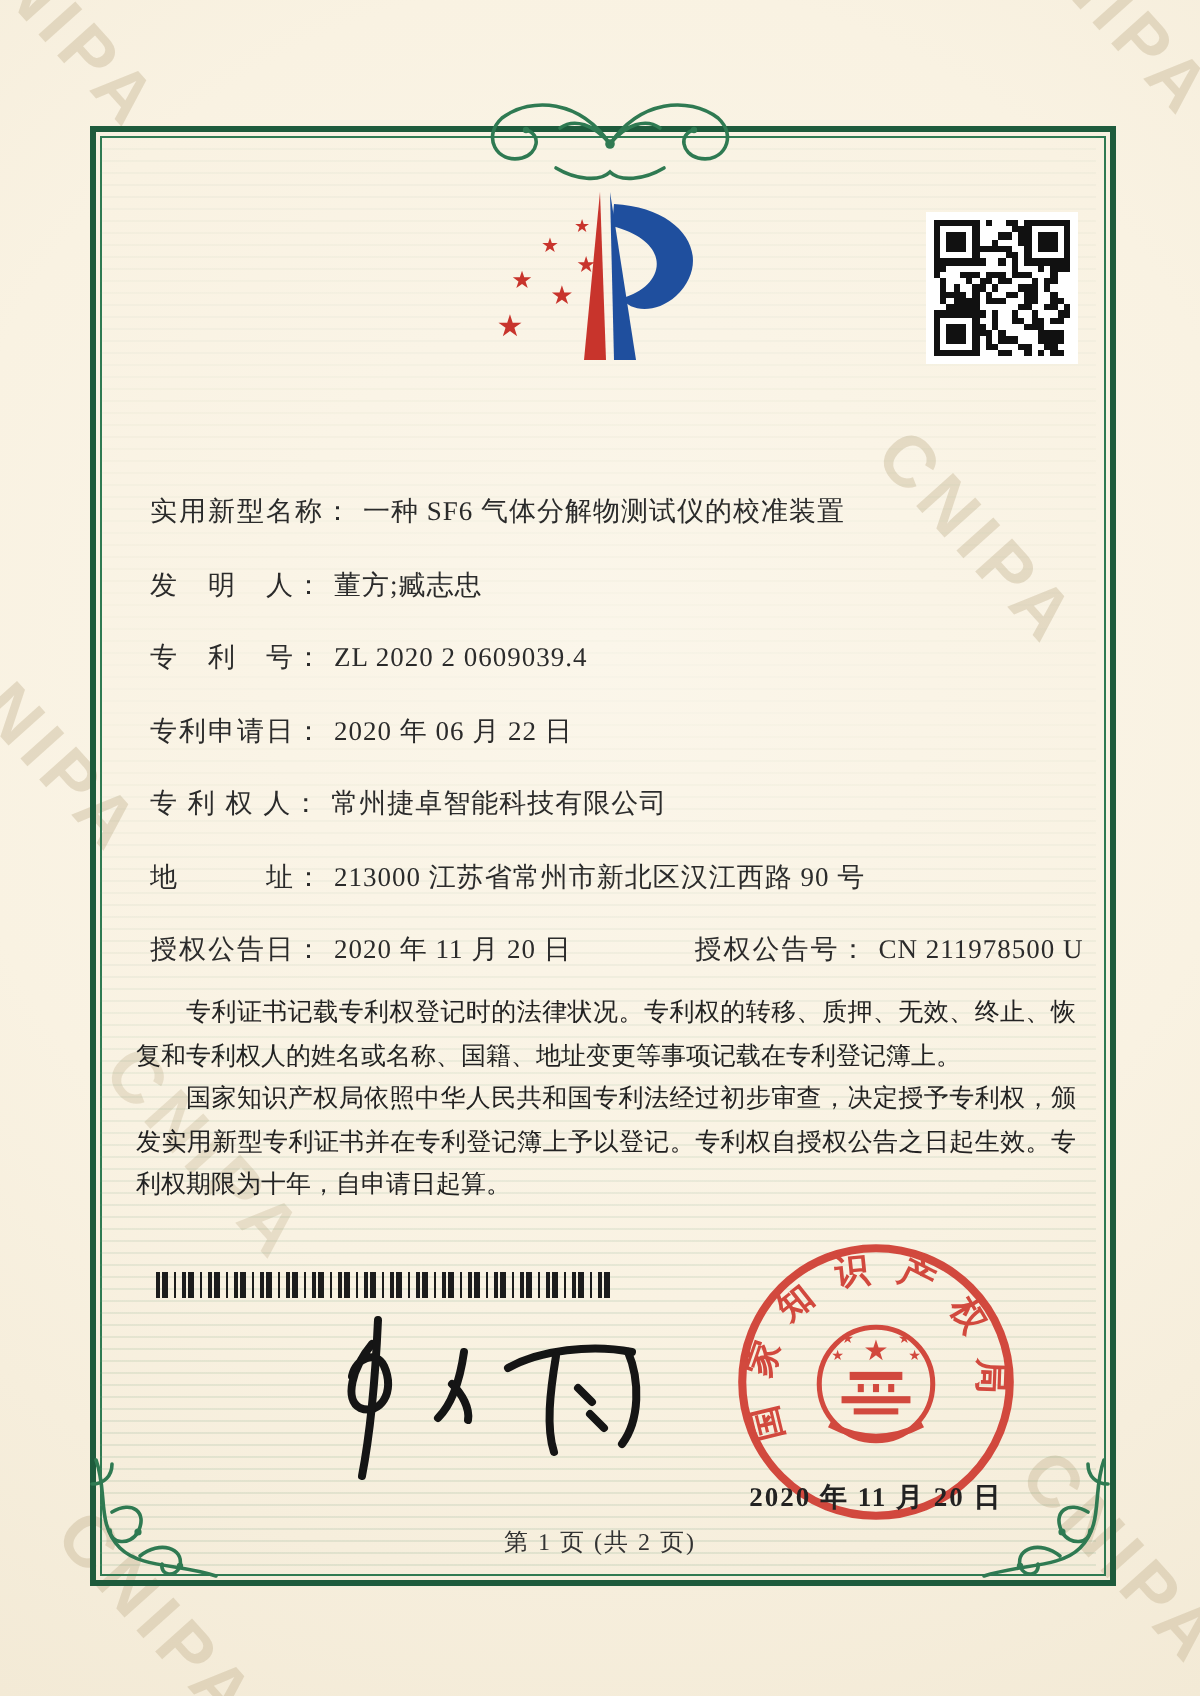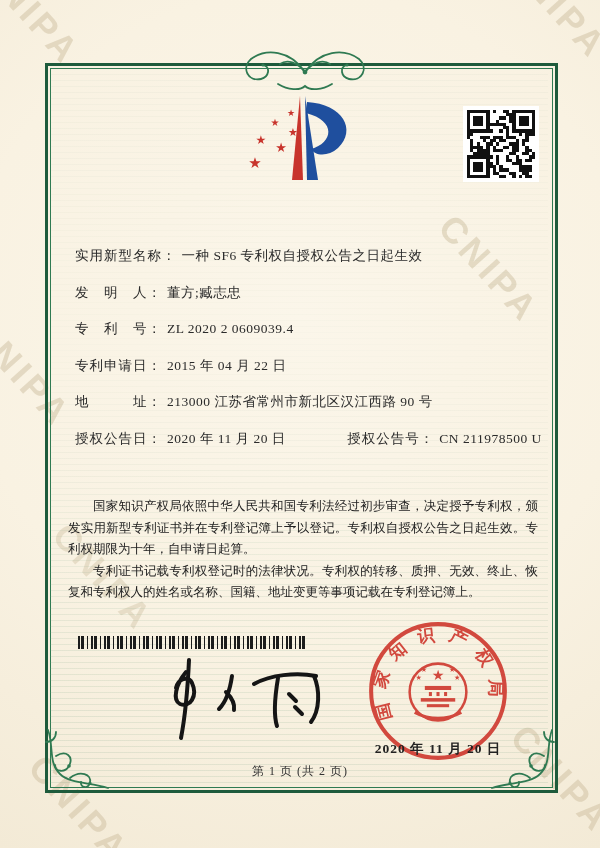--- a/index.html
+++ b/index.html
@@ -562,43 +562,46 @@
         <div style="background: rgb(255, 255, 255);"></div>
         <div style="background: rgb(17, 17, 17);"></div>
         <div style="background: rgb(17, 17, 17);"></div>
         <div style="background: rgb(255, 255, 255);"></div>
       </div>
     </div>
 
 
   <div class="fields">
     <div class="field">
-      <span class="flabel">实用新型名称：</span><span class="fvalue">一种 SF6 专利权自授权公告之日起生效</span>
+      <span class="flabel">实用新型名称：</span><span class="fvalue">一种 SF6 气体分解物测试仪的校准装置</span>
     </div>
     <div class="field">
       <span class="flabel">发　明　人：</span><span class="fvalue">董方;臧志忠</span>
     </div>
     <div class="field">
       <span class="flabel">专　利　号：</span><span class="fvalue">ZL 2020 2 0609039.4</span>
     </div>
     <div class="field">
-      <span class="flabel">专利申请日：</span><span class="fvalue">2015 年 04 月 22 日</span>
+      <span class="flabel">专利申请日：</span><span class="fvalue">2020 年 06 月 22 日</span>
+    </div>
+    <div class="field">
+      <span class="flabel">专 利 权 人：</span><span class="fvalue">常州捷卓智能科技有限公司</span>
     </div>
     <div class="field">
       <span class="flabel">地　　　址：</span><span class="fvalue">213000 江苏省常州市新北区汉江西路 90 号</span>
     </div>
     <div class="field grantrow">
       <span class="flabel">授权公告日：</span><span class="fvalue">2020 年 11 月 20 日</span>
       <span class="flabel second">授权公告号：</span><span class="fvalue">CN 211978500 U</span>
     </div>
   </div>
 
   <div class="paras">
+    <p>专利证书记载专利权登记时的法律状况。专利权的转移、质押、无效、终止、恢复和专利权人的姓名或名称、国籍、地址变更等事项记载在专利登记簿上。</p>
     <p>国家知识产权局依照中华人民共和国专利法经过初步审查，决定授予专利权，颁发实用新型专利证书并在专利登记簿上予以登记。专利权自授权公告之日起生效。专利权期限为十年，自申请日起算。</p>
-    <p>专利证书记载专利权登记时的法律状况。专利权的转移、质押、无效、终止、恢复和专利权人的姓名或名称、国籍、地址变更等事项记载在专利登记簿上。</p>
   </div>
 
   <div class="barcode"></div>
 
 
   <svg class="sign" viewBox="0 0 185 98">
     <g stroke="#151515" stroke-width="4" fill="none" stroke-linecap="round" stroke-linejoin="round">
       <path d="M38,20 C28,32 24,48 32,52 C42,56 50,44 44,31 C40,23 30,27 28,36"></path>
       <path d="M41,8 C40,30 38,60 33,86"></path>
       <path d="M84,24 C82,38 78,50 71,57"></path>

